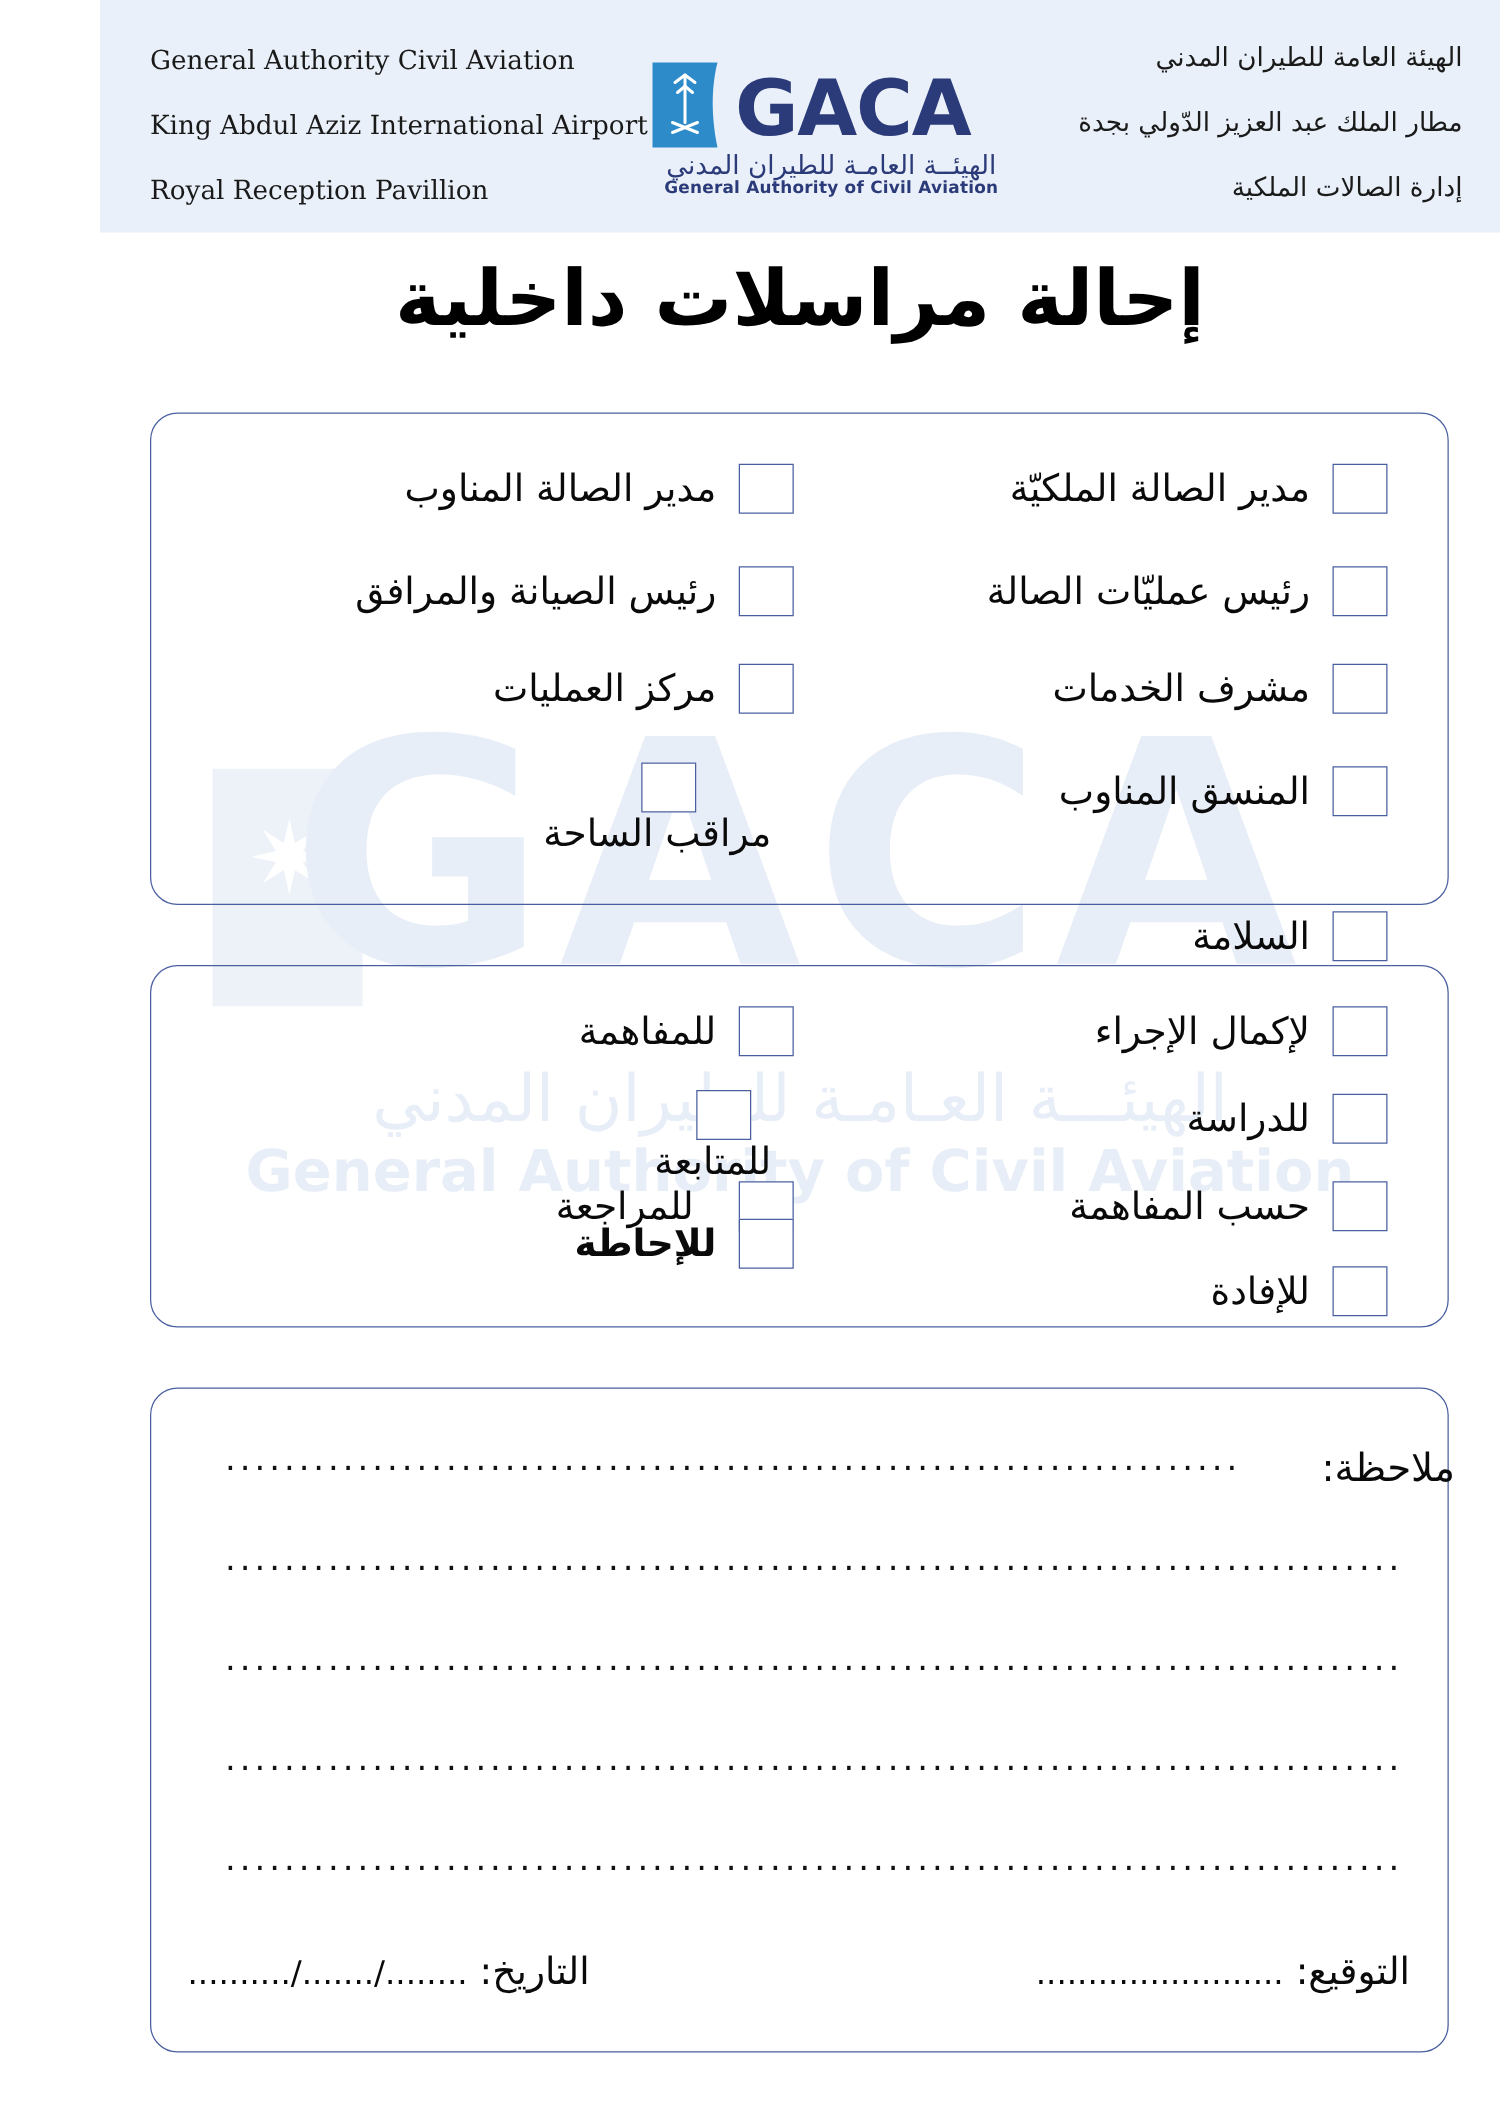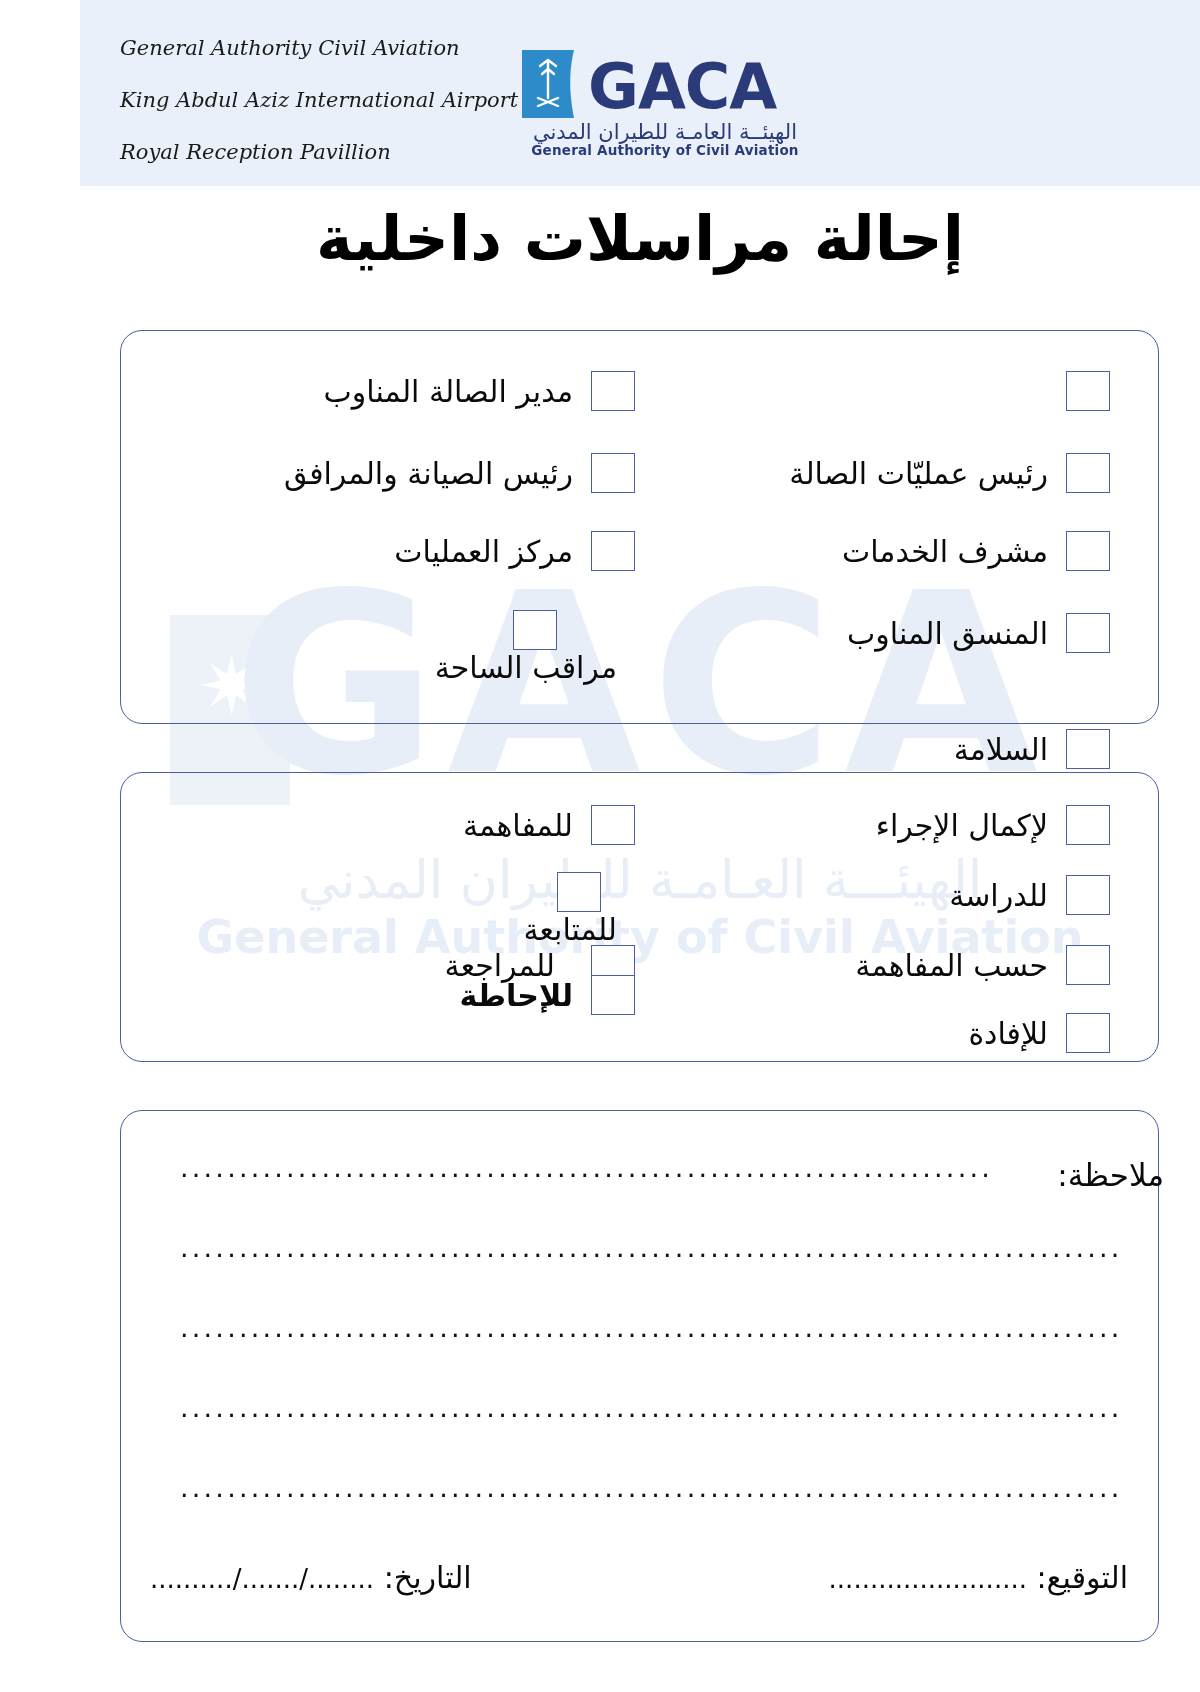--- a/index.html
+++ b/index.html
@@ -92,21 +92,21 @@
     left: 40px;
     top: 22px;
     width: 400px;
     direction: ltr;
     text-align: left;
     font-family: "DejaVu Serif", "Liberation Serif", serif;
     font-size: 21px;
     color: #1a1a1a;
     line-height: 52px;
   }
-  .hdr-en div { white-space: nowrap; font-style: italic; }
+  .hdr-en div { white-space: nowrap; }
   .hdr-ar {
     position: absolute;
     right: 30px;
     top: 20px;
     width: 340px;
     direction: rtl;
     text-align: right;
     font-family: "DejaVu Sans", sans-serif;
     font-size: 21px;
     color: #1a1a1a;
@@ -274,20 +274,25 @@
 </div>
 
 <div class="header">
 
   <div class="hdr-en">
     <div>General Authority Civil Aviation</div>
     <div>King Abdul Aziz International Airport</div>
     <div>Royal Reception Pavillion</div>
   </div>
 
+  <div class="hdr-ar">
+    <div>الهيئة العامة للطيران المدني</div>
+    <div>مطار الملك عبد العزيز الدّولي بجدة</div>
+    <div>إدارة الصالات الملكية</div>
+  </div>
 
   <div class="logo">
     <svg class="logo-mark" width="64" height="72" viewBox="0 0 64 72">
       <path d="M2 2 H54 C50 18 48 40 54 70 H2 Z" fill="#2e8bc9"></path>
       <g fill="#ffffff" stroke="#ffffff" stroke-width="2.4" stroke-linecap="round">
         <line x1="28" y1="14" x2="28" y2="50"></line>
         <line x1="20" y1="18" x2="28" y2="12"></line>
         <line x1="36" y1="18" x2="28" y2="12"></line>
         <line x1="22" y1="26" x2="28" y2="21"></line>
         <line x1="34" y1="26" x2="28" y2="21"></line>
@@ -300,20 +305,21 @@
     <div class="logo-sub-en">General Authority of Civil Aviation</div>
   </div>
 </div>
 
 <div class="doc-title">إحالة مراسلات داخلية</div>
 
 <div class="panel" id="panel-recipients"></div>
 
 <div class="cbrow" style="right:90px; top:368px;">
   <span class="cbox"></span>
+  <span class="cblabel">مدير الصالة الملكيّة</span>
 </div>
 <div class="cbrow" style="right:90px; top:450px;">
   <span class="cbox"></span>
   <span class="cblabel">رئيس عمليّات الصالة</span>
 </div>
 <div class="cbrow" style="right:90px; top:528px;">
   <span class="cbox"></span>
   <span class="cblabel">مشرف الخدمات</span>
 </div>
 <div class="cbrow" style="right:90px; top:610px;">

